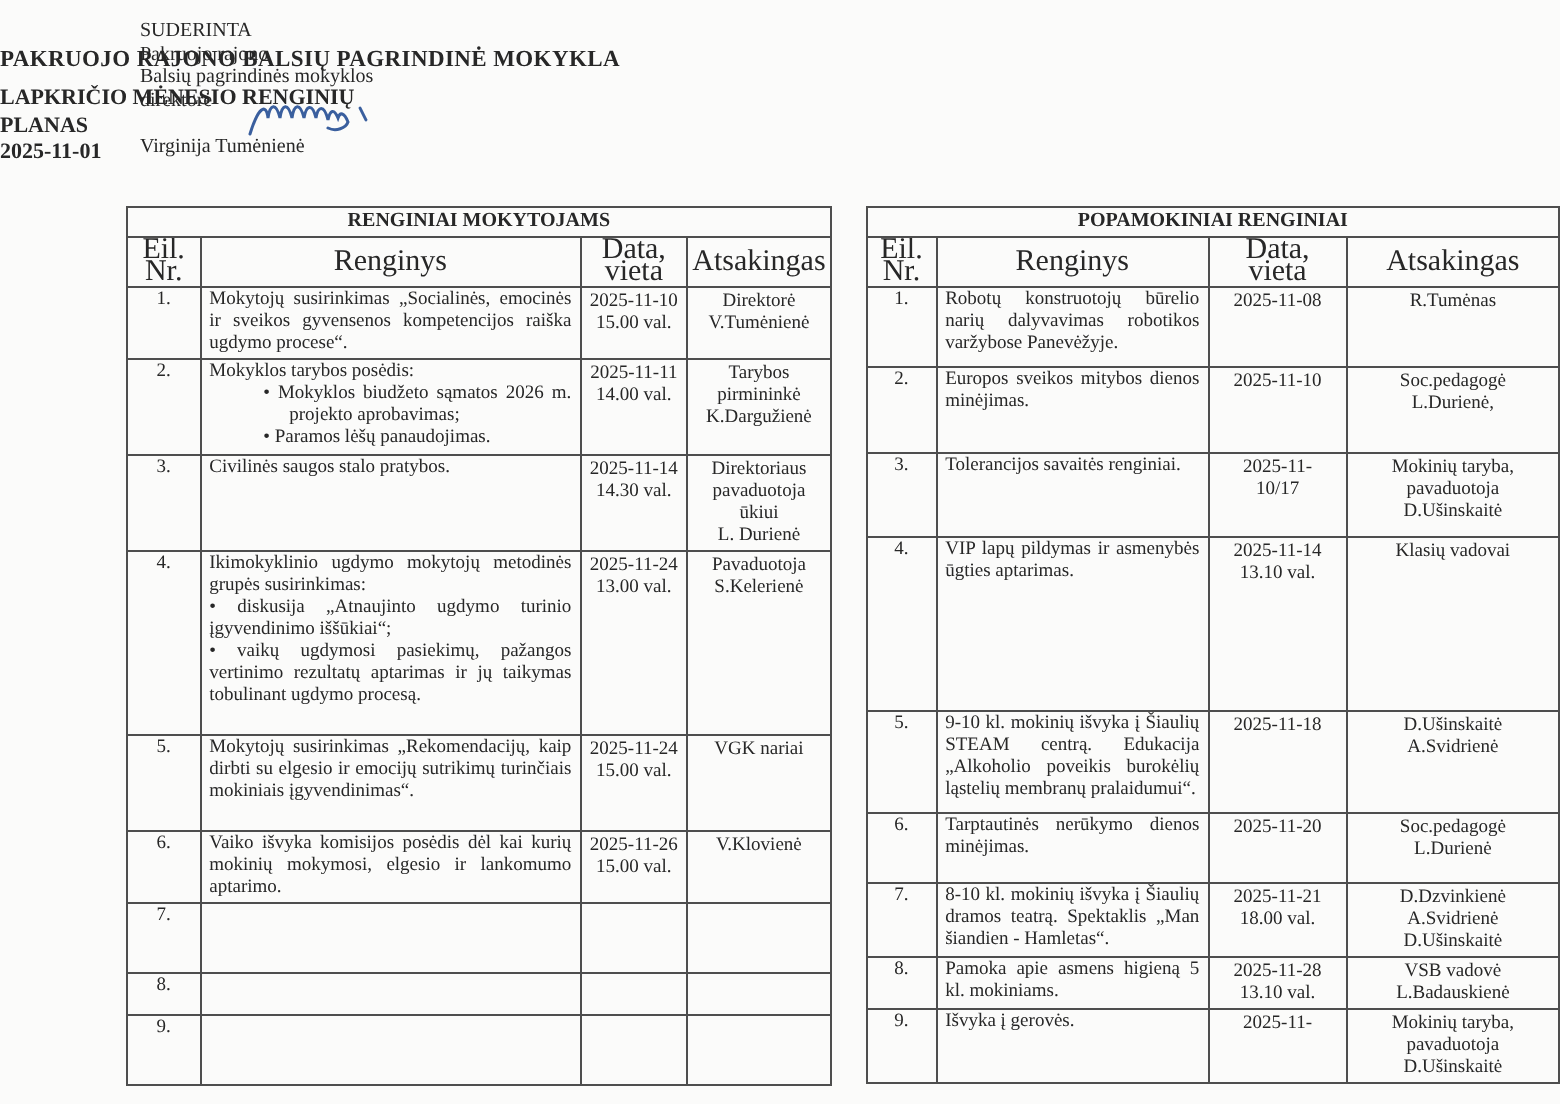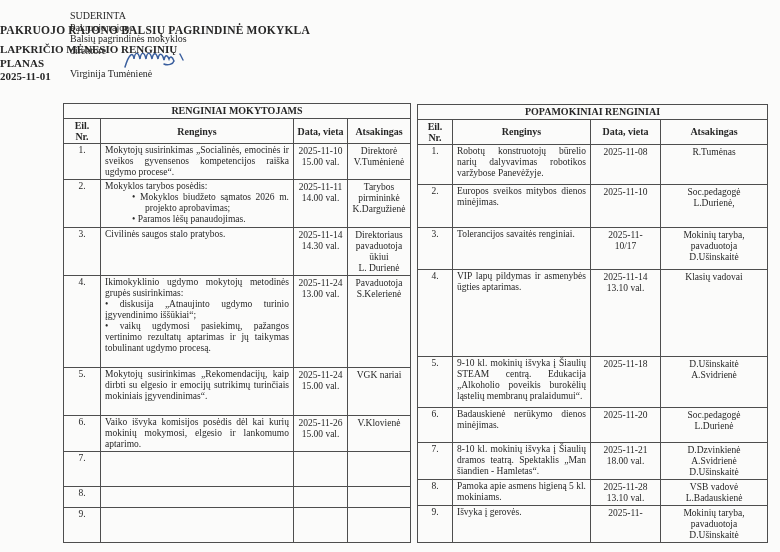--- a/index.html
+++ b/index.html
@@ -10,25 +10,25 @@
   }
   
   .approval{position:absolute;left:70px;top:10px;width:170px;font-size:10px;line-height:11.5px;}
   .approval .ln{white-space:nowrap;}
   .approval .signer{margin-top:12px;}
   .sig{position:absolute;left:122px;top:47px;}
   .titleblock{position:absolute;left:0;top:24px;width:618px;text-align:left;font-weight:bold;}
   .school{font-size:11.5px;letter-spacing:.2px;}
   .plan{margin-top:7px;font-size:11px;line-height:13.5px;white-space:pre-line;}
   
-  .tables{position:absolute;left:63px;top:103px;display:flex;gap:6px;align-items:center;}
+  .tables{position:absolute;left:63px;top:103px;display:flex;gap:17px;align-items:flex-start;}
   table{border-collapse:collapse;table-layout:fixed;font-size:9.5px;line-height:11px;color:var(--ink,#272727);}
   th,td{border:1px solid var(--line,#4e4e4e);vertical-align:top;padding:1px 2px;overflow:hidden;}
   tr.trow th{font-size:10px;font-weight:bold;height:13px;padding:0 0 1px 0;vertical-align:middle;text-align:center;}
-  tr.hrow th{font-size:10px;font-weight:bold;height:21px;vertical-align:middle;text-align:center;white-space:pre-line;line-height:11px;}
+  tr.hrow th{font-size:15px;font-weight:normal;height:21px;vertical-align:middle;text-align:center;white-space:pre-line;line-height:11px;}
   td.nr{text-align:center;}
   td.event{text-align:justify;padding:1px 4px 1px 4px;margin-left:28px;}
   td.date,td.resp{text-align:center;white-space:pre-line;padding-top:2px;}
   .evt-text{margin:0;}
   .bullet{margin:0;}
   .bullet.flush{text-indent:0;}
   .bullet.indent{padding-left:40px;text-indent:-13px;}
 </style>
 </head>
 <body>
@@ -223,21 +223,21 @@
           <td class="event">
             <div class="evt-text">9-10 kl. mokinių išvyka į Šiaulių STEAM centrą. Edukacija „Alkoholio poveikis burokėlių ląstelių membranų pralaidumui“.</div>
           </td>
           <td class="date">2025-11-18</td>
           <td class="resp">D.Ušinskaitė
 A.Svidrienė</td>
         </tr>
         <tr style="height: 35px;">
           <td class="nr">6.</td>
           <td class="event">
-            <div class="evt-text">Badauskienė nerūkymo dienos minėjimas.</div>
+            <div class="evt-text">Tarptautinės nerūkymo dienos minėjimas.</div>
           </td>
           <td class="date">2025-11-20</td>
           <td class="resp">Soc.pedagogė
 L.Durienė</td>
         </tr>
         <tr style="height: 35px;">
           <td class="nr">7.</td>
           <td class="event">
             <div class="evt-text">8-10 kl. mokinių išvyka į Šiaulių dramos teatrą. Spektaklis „Man šiandien - Hamletas“.</div>
           </td>

